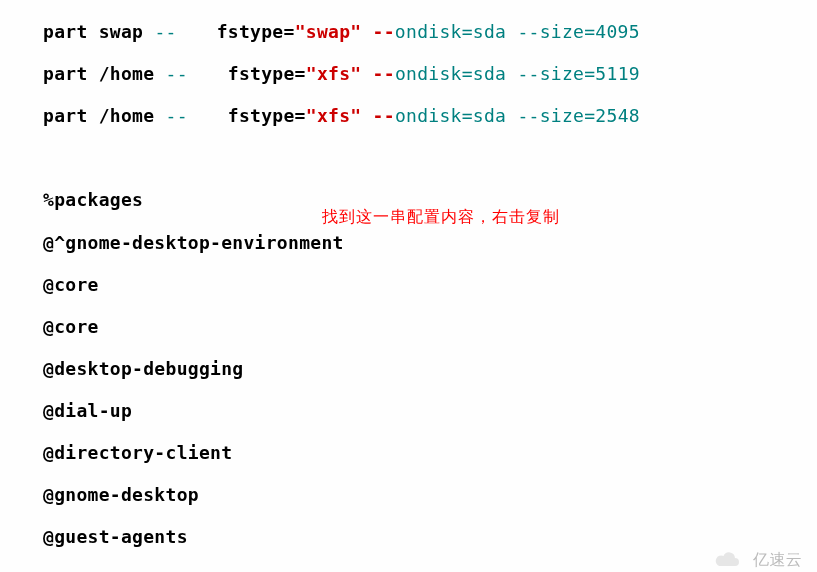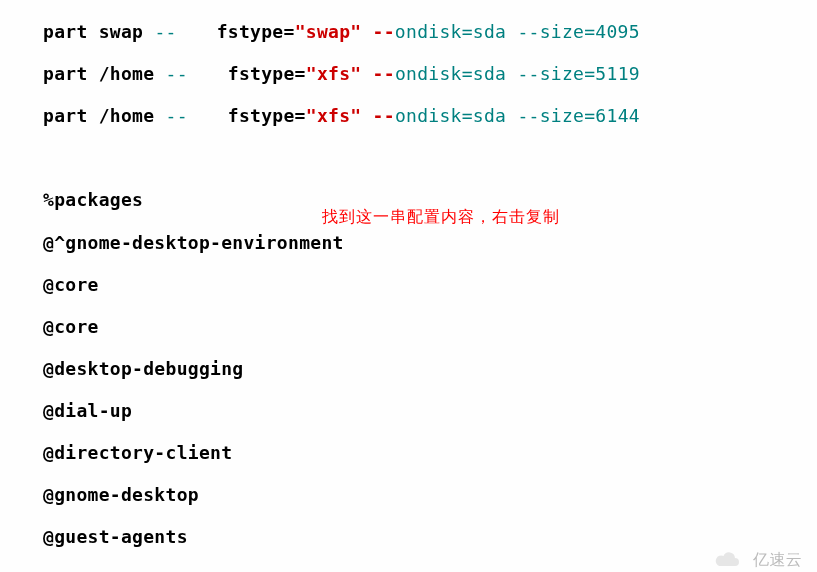--- a/index.html
+++ b/index.html
@@ -43,21 +43,21 @@
       gap: 12px;
     }
     .watermark svg { opacity: 0.35; }
   </style>
 </head>
 <body>
 
 <div class="code-area">
 <span class="line"><span class="kw-black">part swap </span><span class="op-teal">--</span><span class="kw-black">fstype=</span><span class="str-red">"swap" --</span><span class="op-teal">ondisk=sda </span><span class="op-teal">--</span><span class="op-teal">size=4095</span></span>
 <span class="line"><span class="kw-black">part /home </span><span class="op-teal">--</span><span class="kw-black">fstype=</span><span class="str-red">"xfs" --</span><span class="op-teal">ondisk=sda </span><span class="op-teal">--</span><span class="op-teal">size=5119</span></span>
-<span class="line"><span class="kw-black">part /home </span><span class="op-teal">--</span><span class="kw-black">fstype=</span><span class="str-red">"xfs" --</span><span class="op-teal">ondisk=sda </span><span class="op-teal">--</span><span class="op-teal">size=6144</span></span>
+<span class="line"><span class="kw-black">part /home </span><span class="op-teal">--</span><span class="kw-black">fstype=</span><span class="str-red">"xfs" --</span><span class="op-teal">ondisk=sda </span><span class="op-teal">--</span><span class="op-teal">size=2548</span></span>
 <span class="line"> </span>
 <span class="line kw-black">%packages</span>
 <span class="line kw-black">@^gnome-desktop-environment</span>
 <span class="line kw-black">@core</span>
 <span class="line kw-black">@core</span>
 <span class="line kw-black">@desktop-debugging</span>
 <span class="line kw-black">@dial-up</span>
 <span class="line kw-black">@directory-client</span>
 <span class="line kw-black">@gnome-desktop</span>
 <span class="line kw-black">@guest-agents</span>

